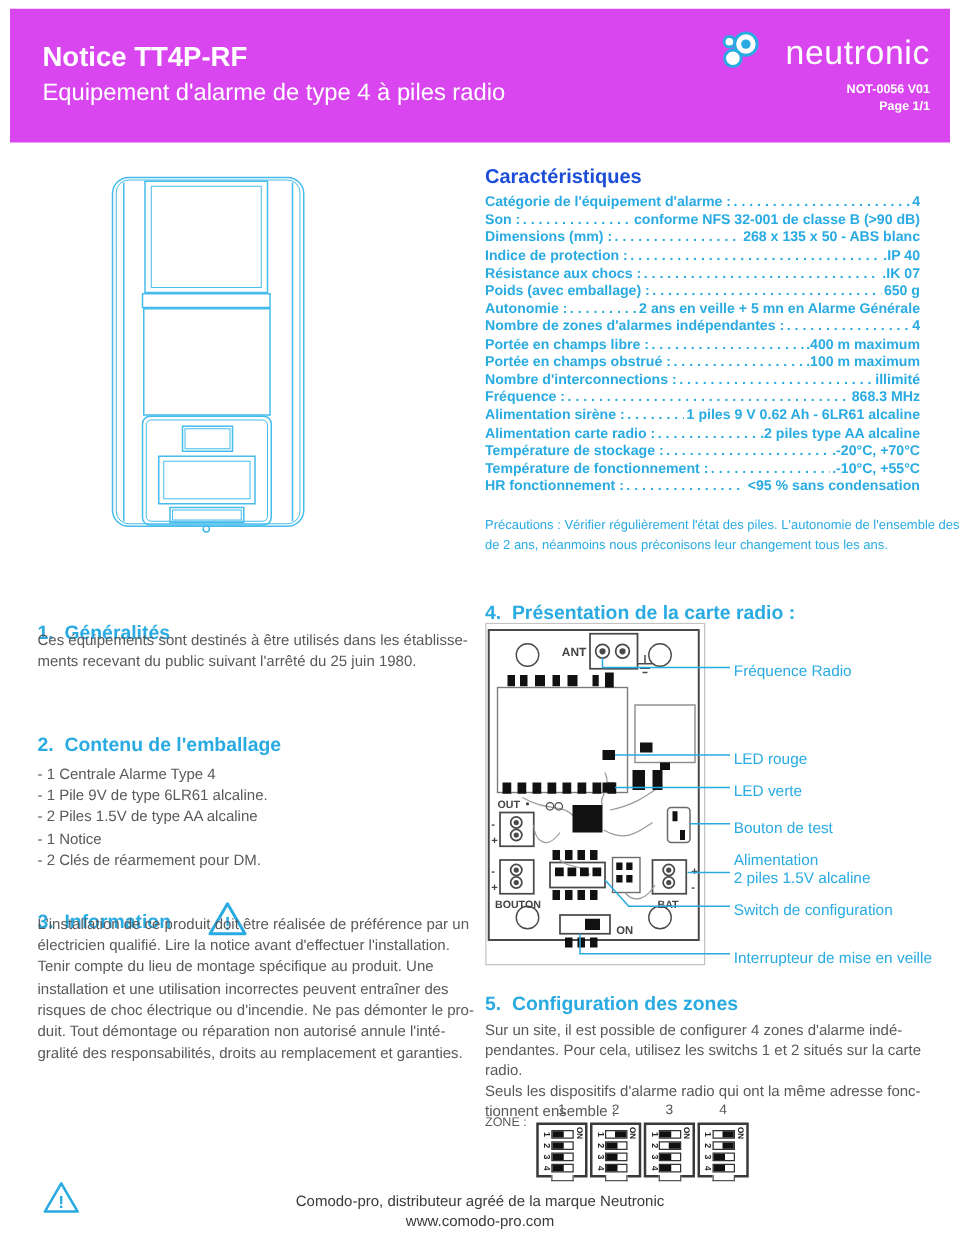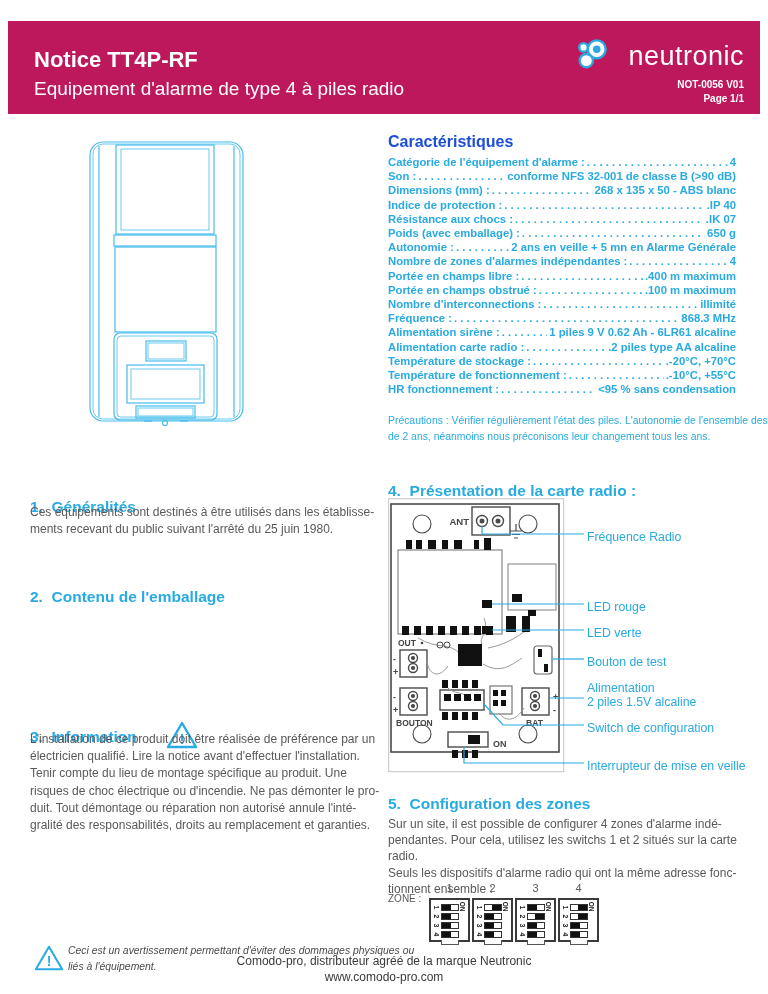--- a/index.html
+++ b/index.html
@@ -1,22 +1,22 @@
 <!DOCTYPE html>
 <html><head>
 <meta charset="utf-8">
 <style>
   * { margin:0; padding:0; box-sizing:border-box; }
   body { background:#fff; }
   .page { position:relative; width:768px; height:994px; background:#fff;
           font-family:"Liberation Sans", sans-serif; overflow:hidden; }
 
   
-  .banner { position:absolute; left:8px; top:21px; width:752px; height:93px;
-            background:#be185d; color:#fff; }
+  .banner { position:absolute; left:8px; top:7px; width:752px; height:107px;
+            background:#d946ef; color:#fff; }
   .banner-title { position:absolute; left:26px; top:26px; font-size:22px; font-weight:bold; white-space:pre; }
   .banner-sub   { position:absolute; left:26px; top:57px; font-size:19px; white-space:pre; }
   .brand { position:absolute; right:16px; top:16px; text-align:right; }
   .brand-row { display:flex; align-items:center; justify-content:flex-start; gap:19px; }
   .brand-name { font-size:27px; font-weight:normal; letter-spacing:.5px; }
   .doc-ref, .page-num { font-size:10px; font-weight:bold; line-height:14px; }
   .doc-ref { margin-top:3px; }
 
   
   .char-heading { position:absolute; left:388px; top:133px; font-size:16px; font-weight:bold; color:#1d4ed8; }
@@ -236,35 +236,44 @@
     </div>
 
   <div class="sec-heading" style="left:30px; top:482px;margin-top:16px;">1.  Généralités</div>
   <div class="body-text" style="left:30px; top:504px;">
 
   <div class="line">Ces équipements sont destinés à être utilisés dans les établisse-</div>
       <div class="line">ments recevant du public suivant l'arrêté du 25 juin 1980.</div>
     </div>
 
   <div class="sec-heading" style="left:30px; top:588px;">2.  Contenu de l'emballage</div>
+  <div class="body-text" style="left:30px; top:611px;">
+
+  <div class="line">- 1 Centrale Alarme Type 4</div>
+      <div class="line">- 1 Pile 9V de type 6LR61 alcaline.</div>
+      <div class="line">- 2 Piles 1.5V de type AA alcaline</div>
+      <div class="line">- 1 Notice</div>
+      <div class="line">- 2 Clés de réarmement pour DM.</div>
+    </div>
 
   <div class="sec-heading h-flex" style="left:30px; top:703px;">
     <span>3.  Information</span>
     <span>
       <svg width="32" height="28" viewBox="0 0 32 28">
         <path d="M16 2 L30 26 L2 26 Z" fill="none" stroke="#29ABE2" stroke-width="2.4" stroke-linejoin="round"></path>
         <text x="16" y="23" text-anchor="middle" font-size="15" font-weight="bold" fill="#29ABE2">!</text>
       </svg>
     </span>
   </div>
   <div class="body-text" style="left:30px; top:731px;">
 
   <div class="line">L'installation de ce produit doit être réalisée de préférence par un</div>
       <div class="line">électricien qualifié. Lire la notice avant d'effectuer l'installation.</div>
       <div class="line">Tenir compte du lieu de montage spécifique au produit. Une</div>
+      <div class="line">installation et une utilisation incorrectes peuvent entraîner des</div>
       <div class="line">risques de choc électrique ou d'incendie. Ne pas démonter le pro-</div>
       <div class="line">duit. Tout démontage ou réparation non autorisé annule l'inté-</div>
       <div class="line">gralité des responsabilités, droits au remplacement et garanties.</div>
     </div>
 
   <div class="sec-heading" style="left:388px; top:482px;">4.  Présentation de la carte radio :</div>
 
   <div class="pcb-fig">
     <svg width="196" height="296" viewBox="0 0 196 296">
       <g fill="none" stroke="#4a4a4a" stroke-width="1.4">
@@ -559,23 +568,18 @@
         </div>
       </div>
     </div>
 
   <div class="footer-tri">
     <svg width="30" height="28" viewBox="0 0 32 28">
       <path d="M16 2 L30 26 L2 26 Z" fill="none" stroke="#29ABE2" stroke-width="2.2" stroke-linejoin="round"></path>
       <text x="16" y="23" text-anchor="middle" font-size="15" font-weight="bold" fill="#29ABE2">!</text>
     </svg>
   </div>
-  <div class="footer-warning">
-
-  <div class="line">Ceci est un avertissement permettant d'éviter des dommages physiques ou</div>
-      <div class="line">liés à l'équipement.</div>
-    </div>
   <div class="footer-center">
     <div class="line">Comodo-pro, distributeur agréé de la marque Neutronic</div>
     <div class="line">www.comodo-pro.com</div>
   </div>
 
 </div>
 
 </body></html>

